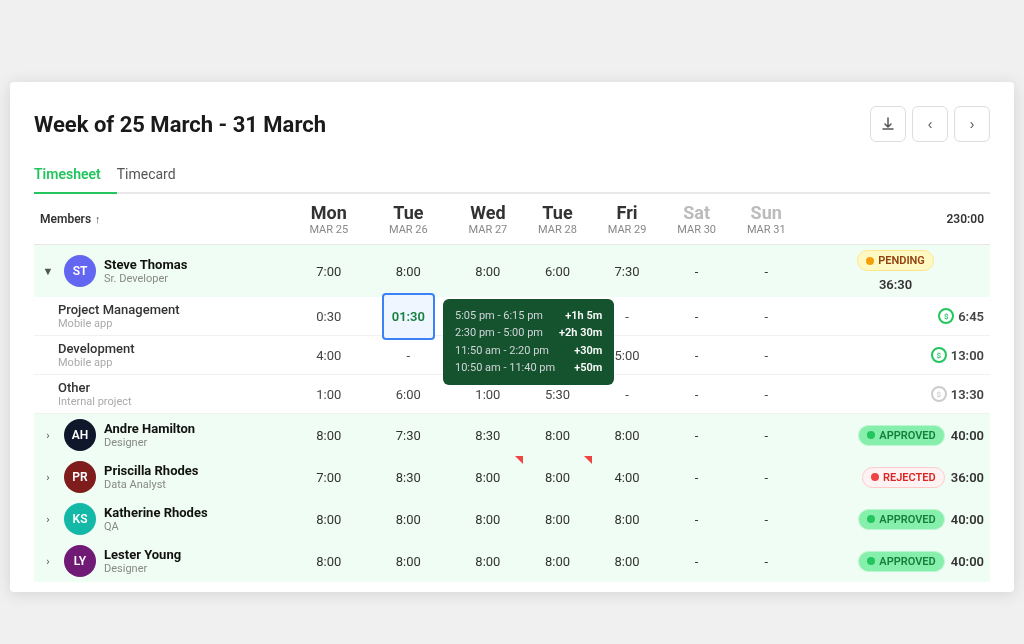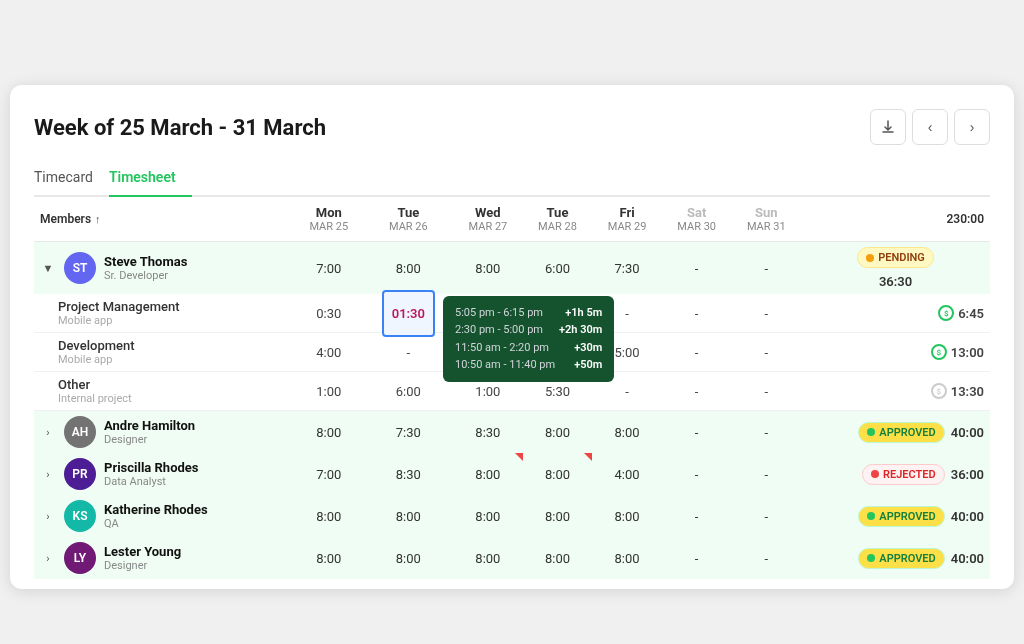--- a/index.html
+++ b/index.html
@@ -7,21 +7,21 @@
       font-family: -apple-system, BlinkMacSystemFont, 'Segoe UI', Roboto, sans-serif;
       background: #f0f0f0;
       display: flex;
       justify-content: center;
       align-items: center;
       min-height: 100vh;
       padding: 10px;
     }
     .card {
       background: #fff;
-      border-radius: 12px;
+      border-radius: 4px;
       box-shadow: 0 2px 16px rgba(0,0,0,0.12);
       width: 1016px;
       padding: 24px 24px 10px 24px;
       overflow: hidden;
       margin-top: 30px;
     }
     .header-row {
       display: flex;
       align-items: center;
       justify-content: space-between;
@@ -81,21 +81,21 @@
       font-size: 12px;
       border-bottom: 1px solid #e8e8e8;
     }
     .th-members {
       text-align: right;
       font-size: 13px;
       color: #333;
     }
     .th-day .day-name {
       font-weight: 700;
-      font-size: 13px;
+      font-size: 18px;
     }
     .th-day .day-date {
       font-weight: 400;
       font-size: 11px;
       color: #888;
     }
     .th-total {
       font-size: 20px;
       font-weight: 700;
       color: #111;
@@ -166,21 +166,21 @@
       border-radius: 12px;
       font-size: 11px;
       font-weight: 600;
     }
     .status-pending {
       background: #fef9c3;
       color: #92400e;
       border: 1px solid #fde68a;
     }
     .status-approved {
-      background: #fde047;
+      background: #86efac;
       color: #15803d;
       border: 1px solid #bbf7d0;
     }
     .status-rejected {
       background: #fef2f2;
       color: #dc2626;
       border: 1px solid #fecaca;
     }
     .status-dot {
       width: 8px;
@@ -236,21 +236,21 @@
       align-items: center;
       justify-content: center;
       font-size: 8px;
       color: #ccc;
     }
     .selected-cell {
       background: #eff6ff;
       border: 2px solid #3b82f6;
       border-radius: 4px;
       padding: 14px 8px;
-      color: #be185d;
+      color: #15803d;
       font-weight: 600;
     }
     .tooltip-container {
       position: relative;
     }
     .tooltip {
       position: absolute;
       top: 50%;
       left: 50%;
       transform: translate(10px, -50%);
@@ -303,22 +303,22 @@
         <svg width="14" height="14" viewBox="0 0 14 14" fill="none">
           <path d="M7 1v8M4 7l3 3 3-3M2 12h10" stroke="#555" stroke-width="1.5" stroke-linecap="round"></path>
         </svg>
       </button>
       <button class="icon-btn">‹</button>
       <button class="icon-btn">›</button>
     </div>
   </div>
 
   <div class="tabs">
+    <div class="tab active">Timesheet</div>
     <div class="tab">Timecard</div>
-    <div class="tab active">Timesheet</div>
   </div>
 
   <table class="timesheet-table">
     <thead>
       <tr>
         <th class="th-members" style="width:260px;">
           <div class="members-header">
             <span>Members</span>
             <span class="sort-icon">↑</span>
           </div>
@@ -465,21 +465,21 @@
             <div class="gray-circle">$</div>
             13:30
           </div>
         </td>
       </tr>
 
       <tr class="member-row">
         <td class="td-member">
           <div class="member-cell">
             <span class="chevron">›</span>
-            <div class="avatar-placeholder" style="background:#737373;">AH</div>
+            <div class="avatar-placeholder" style="background:#0f172a;">AH</div>
             <div class="member-info">
               <div class="name">Andre Hamilton</div>
               <div class="role">Designer</div>
             </div>
           </div>
         </td>
         <td>8:00</td>
         <td>7:30</td>
         <td>8:30</td>
         <td>8:00</td>
@@ -494,21 +494,21 @@
             </span>
             <span>40:00</span>
           </div>
         </td>
       </tr>
 
       <tr class="member-row">
         <td class="td-member">
           <div class="member-cell">
             <span class="chevron">›</span>
-            <div class="avatar-placeholder" style="background:#4c1d95;">PR</div>
+            <div class="avatar-placeholder" style="background:#7f1d1d;">PR</div>
             <div class="member-info">
               <div class="name">Priscilla Rhodes</div>
               <div class="role">Data Analyst</div>
             </div>
           </div>
         </td>
         <td>7:00</td>
         <td>8:30</td>
         <td style="position:relative;">
           8:00

